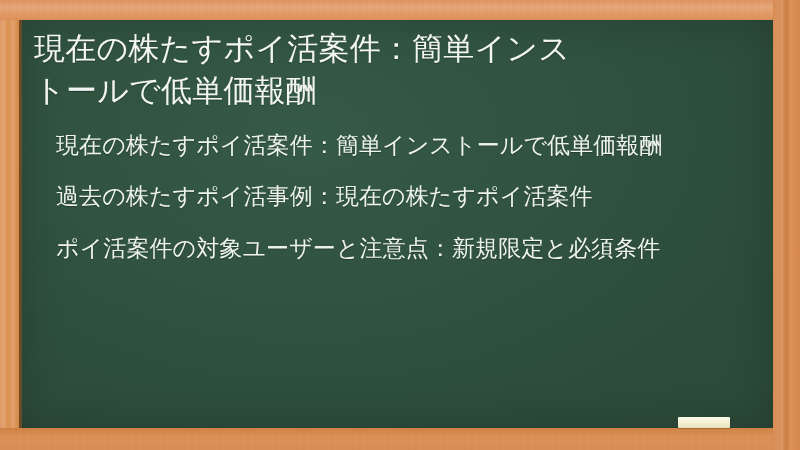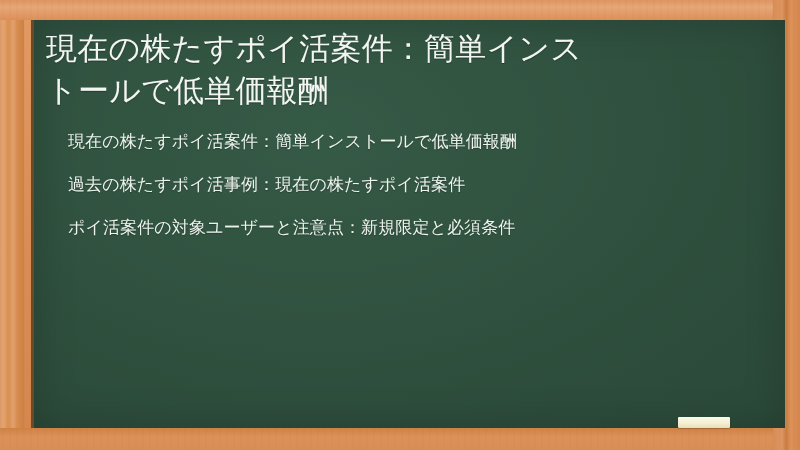--- a/index.html
+++ b/index.html
@@ -74,21 +74,21 @@
         rgba(120,60,20,.00) 0px,
         rgba(120,60,20,.00) 2px,
         rgba(120,60,20,.22) 3px,
         rgba(120,60,20,.00) 4px,
         rgba(120,60,20,.00) 7px);
   }
 
   
   #board {
     position: absolute;
-    left: 34px;
+    left: 22px;
     top: 20px;
     width: 751px;
     height: 408px;
     background:
       radial-gradient(120% 140% at 38% 28%, #355a46 0%, #2d4c3b 55%, #284535 100%);
     box-shadow:
       -3px 0 0 0 #6b4a27,
       inset 0 0 40px rgba(0,0,0,.18);
     overflow: hidden;
   }
@@ -122,21 +122,21 @@
   }
 
   
   #outline {
     margin: 19px 0 0 0;
     padding: 0;
     list-style: none;
   }
   #outline li {
     color: #eef3ee;
-    font-size: 17px;
+    font-size: 23px;
     line-height: 1.36;
     margin: 0 0 20px 22px;
     letter-spacing: .1px;
     text-shadow: 0 1px 1px rgba(0,0,0,.25);
   }
   #outline li:last-child { margin-bottom: 12px; }
 
   
   #chalk-stick {
     position: absolute;

